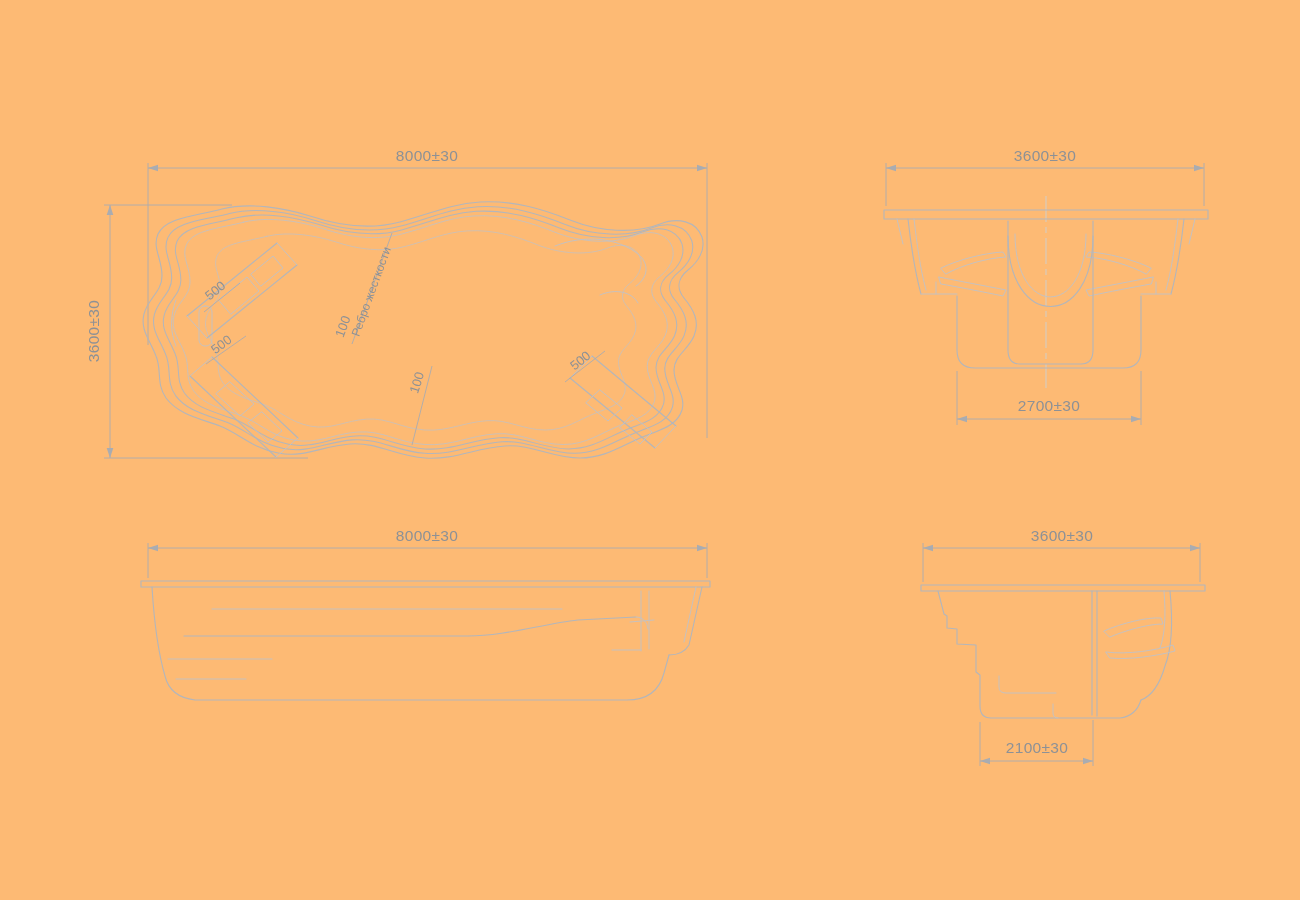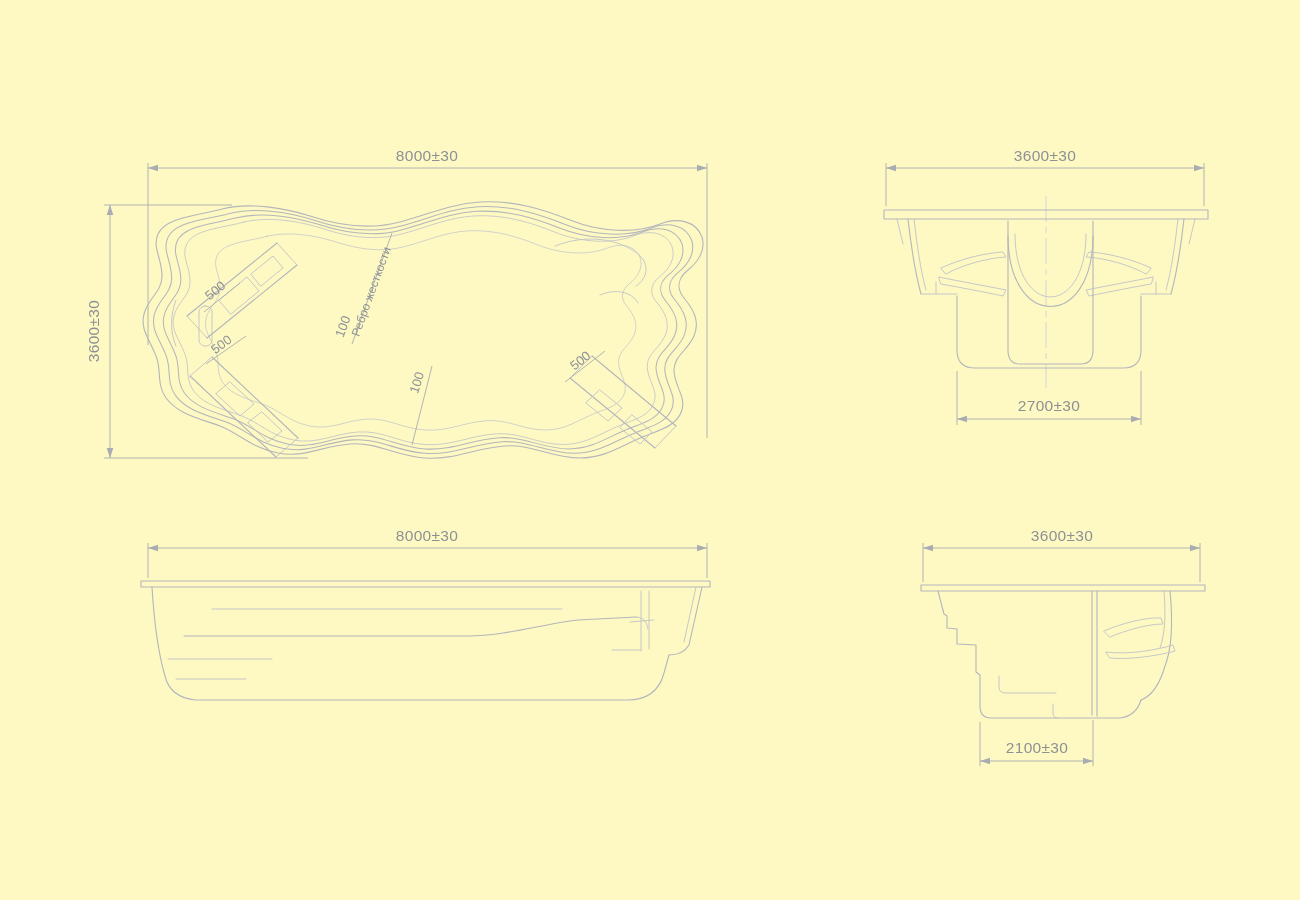--- a/index.html
+++ b/index.html
@@ -1,16 +1,16 @@
 <!DOCTYPE html>
 <html><head>
 <meta charset="utf-8">
 <style>
   html,body{margin:0;padding:0;background:#ffffff;}
-  .stage{position:relative;width:1300px;height:900px;background:#fef9c3;overflow:hidden;
+  .stage{position:relative;width:1300px;height:900px;background:#fdba74;overflow:hidden;
          font-family:"Liberation Sans", sans-serif;}
   svg{position:absolute;left:0;top:0;}
   .geo{stroke:#b3b6bb;stroke-width:1.1;fill:none;stroke-linecap:round;stroke-linejoin:round;}
   .geo-thin{stroke:#bfc2c7;stroke-width:0.9;fill:none;stroke-linecap:round;}
   .dim{stroke:#a9acb1;stroke-width:0.9;fill:none;}
   .arr{fill:#a9acb1;stroke:none;}
   .cl{stroke:#ccd0d4;stroke-width:0.9;fill:none;stroke-dasharray:26 5 6 5;}
   text{fill:#8d9196;}
   .dimtxt{font-size:15.5px;letter-spacing:0.3px;}
   .smalltxt{font-size:13px;}

